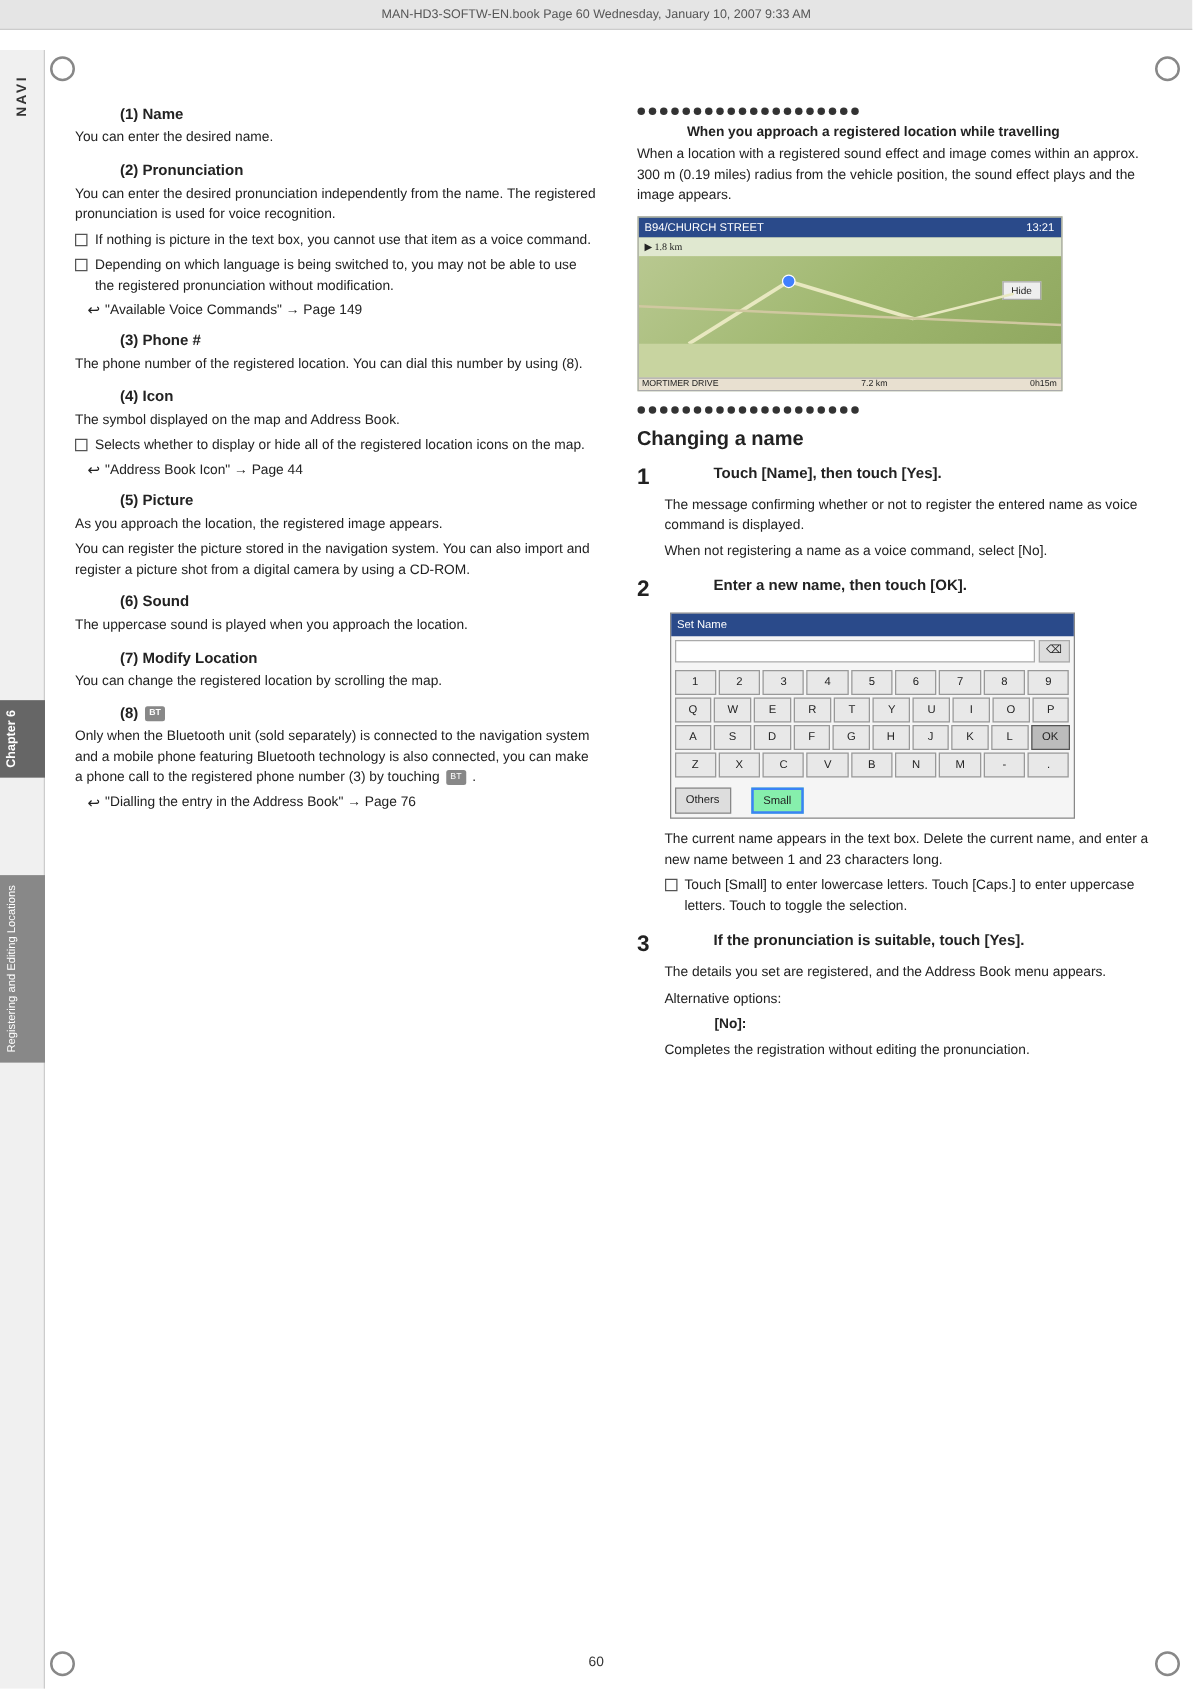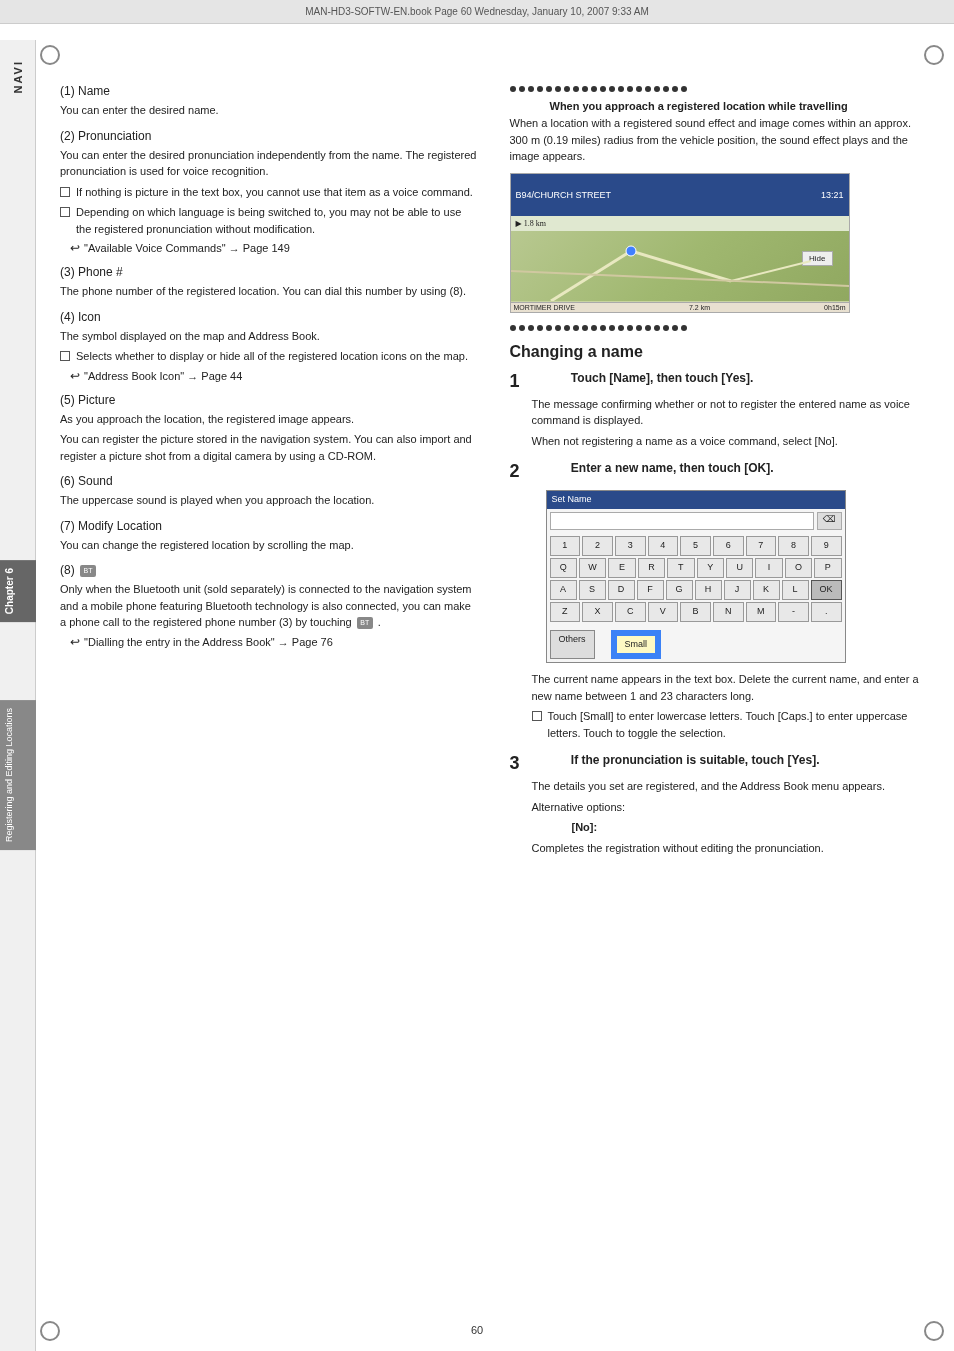--- a/index.html
+++ b/index.html
@@ -112,24 +112,25 @@
       max-width: 420px;
     }
 
     .col-right {
       flex: 1;
       max-width: 420px;
     }
 
     
     .section-title {
-      font-weight: normal;
+      font-weight: bold;
       font-size: 12px;
       margin-bottom: 4px;
       margin-top: 10px;
+      margin-left: 36px;
     }
 
     .section-subtitle {
       font-weight: bold;
       font-size: 11px;
       margin-bottom: 3px;
     }
 
     p {
       font-size: 11px;
@@ -189,21 +190,21 @@
       height: 140px;
       margin: 8px 0;
       position: relative;
       overflow: hidden;
     }
 
     .nav-top-bar {
       background: #2a4a8a;
       color: #fff;
       font-size: 9px;
-      padding: 16px 5px;
+      padding: 3px 5px;
       display: flex;
       justify-content: space-between;
     }
 
     .nav-hide-btn {
       position: absolute;
       right: 16px;
       top: 20px;
       background: #eee;
       border: 1px solid #aaa;
@@ -253,22 +254,22 @@
     .step-body {
       margin-left: 22px;
       margin-top: 4px;
       font-size: 11px;
       line-height: 1.5;
     }
 
     
     .keyboard-box {
       border: 1px solid #888;
-      width: 300px;
-      margin: 8px 14px;
+      width: 324px;
+      margin: 8px 4px;
       background: #f5f5f5;
     }
 
     .kb-title-bar {
       background: #2a4a8a;
       color: #fff;
       font-size: 9px;
       padding: 2px 5px;
       display: flex;
       justify-content: space-between;
@@ -340,22 +341,22 @@
 
     .kb-btn-others {
       border: 1px solid #888;
       background: #ddd;
       padding: 2px 8px;
       font-size: 9px;
       cursor: pointer;
     }
 
     .kb-btn-small {
-      border: 6px solid #3b82f6;
-      background: #fef9c3;
+      border: 2px solid #3b82f6;
+      background: #86efac;
       padding: 2px 8px;
       font-size: 9px;
       cursor: pointer;
     }
 
     
     .bold { font-weight: bold; padding-left: 40px; }
 
     
     .page-number {

